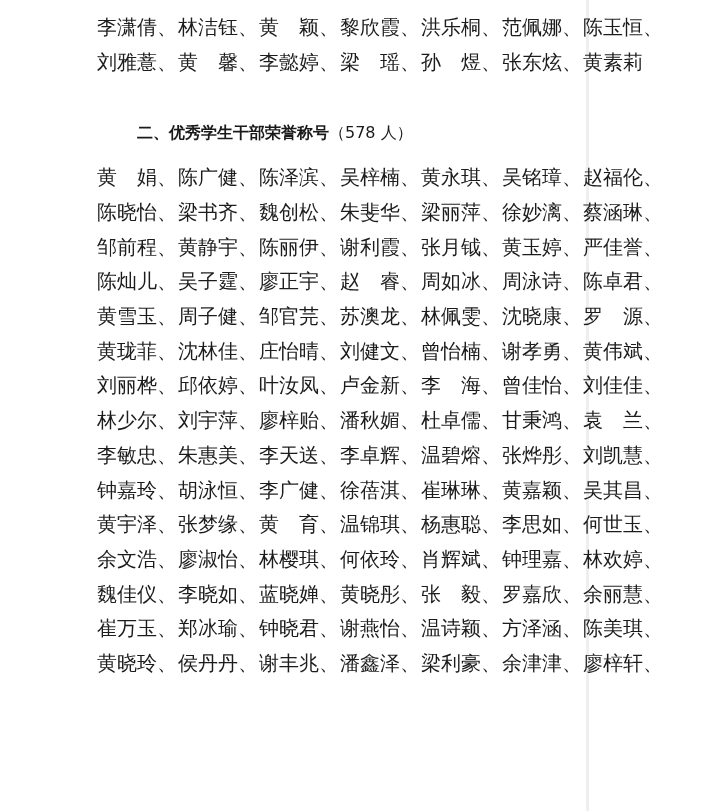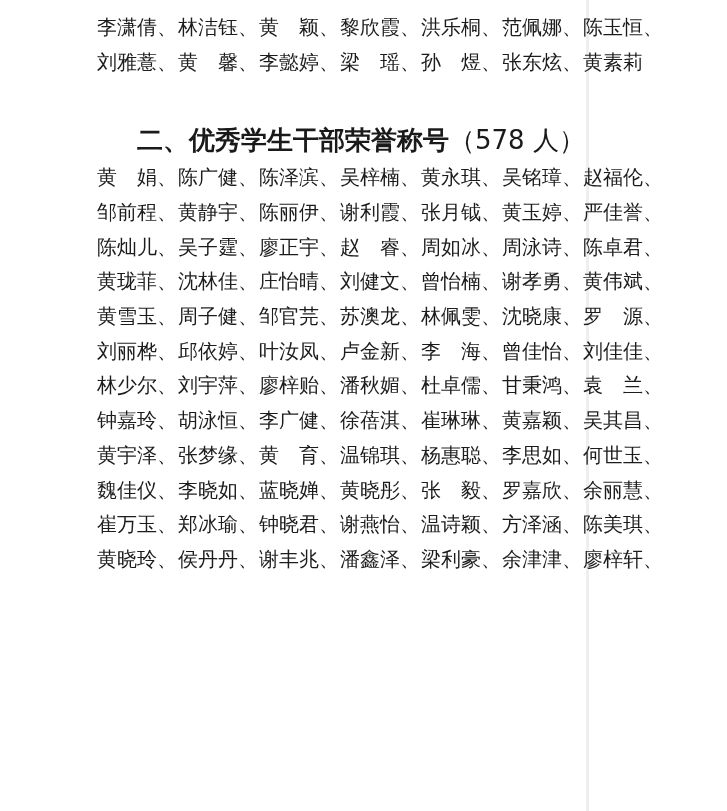--- a/index.html
+++ b/index.html
@@ -10,21 +10,21 @@
     color: #1c1c1c;
   }
   .page { position: absolute; left: 0; top: 0; width: 589px; height: 811px; }
   .edge { position: absolute; right: 0; top: 0; width: 3px; height: 811px; background: #efefef; }
   .block { position: absolute; left: 97px; width: 570px; }
   .row { display: flex; height: 34.7px; align-items: center; white-space: nowrap; }
   .cell { width: 81px; flex: 0 0 81px; font-size: 20px; line-height: 24px; letter-spacing: 0px; }
   .heading {
     position: absolute; left: 137px; top: 123px;
     font-family: "DejaVu Sans", "Liberation Sans", sans-serif;
-    font-size: 26px; font-weight: bold; color: #1a1a1a; white-space: nowrap;
+    font-size: 16px; font-weight: bold; color: #1a1a1a; white-space: nowrap;
   }
   .heading .count { font-weight: normal; }
 </style>
 </head>
 <body>
 
 <div class="page">
   <div class="edge"></div>
 
   <div class="block" style="top:10px;" id="list1">
@@ -56,90 +56,117 @@
       <div class="row">
         <span class="cell">黄　娟、</span>
         <span class="cell">陈广健、</span>
         <span class="cell">陈泽滨、</span>
         <span class="cell">吴梓楠、</span>
         <span class="cell">黄永琪、</span>
         <span class="cell">吴铭璋、</span>
         <span class="cell">赵福伦、</span>
       </div>
       <div class="row">
+        <span class="cell">陈晓怡、</span>
+        <span class="cell">梁书齐、</span>
+        <span class="cell">魏创松、</span>
+        <span class="cell">朱斐华、</span>
+        <span class="cell">梁丽萍、</span>
+        <span class="cell">徐妙漓、</span>
+        <span class="cell">蔡涵琳、</span>
+      </div>
+      <div class="row">
         <span class="cell">邹前程、</span>
         <span class="cell">黄静宇、</span>
         <span class="cell">陈丽伊、</span>
         <span class="cell">谢利霞、</span>
         <span class="cell">张月钺、</span>
         <span class="cell">黄玉婷、</span>
         <span class="cell">严佳誉、</span>
       </div>
       <div class="row">
         <span class="cell">陈灿儿、</span>
         <span class="cell">吴子霆、</span>
         <span class="cell">廖正宇、</span>
         <span class="cell">赵　睿、</span>
         <span class="cell">周如冰、</span>
         <span class="cell">周泳诗、</span>
         <span class="cell">陈卓君、</span>
       </div>
       <div class="row">
+        <span class="cell">黄雪玉、</span>
+        <span class="cell">周子健、</span>
+        <span class="cell">邹官芫、</span>
+        <span class="cell">苏澳龙、</span>
+        <span class="cell">林佩雯、</span>
+        <span class="cell">沈晓康、</span>
+        <span class="cell">罗　源、</span>
+      </div>
+      <div class="row">
         <span class="cell">黄珑菲、</span>
         <span class="cell">沈林佳、</span>
         <span class="cell">庄怡晴、</span>
         <span class="cell">刘健文、</span>
         <span class="cell">曾怡楠、</span>
         <span class="cell">谢孝勇、</span>
         <span class="cell">黄伟斌、</span>
-      </div>
-      <div class="row">
-        <span class="cell">黄雪玉、</span>
-        <span class="cell">周子健、</span>
-        <span class="cell">邹官芫、</span>
-        <span class="cell">苏澳龙、</span>
-        <span class="cell">林佩雯、</span>
-        <span class="cell">沈晓康、</span>
-        <span class="cell">罗　源、</span>
       </div>
       <div class="row">
         <span class="cell">刘丽桦、</span>
         <span class="cell">邱依婷、</span>
         <span class="cell">叶汝凤、</span>
         <span class="cell">卢金新、</span>
         <span class="cell">李　海、</span>
         <span class="cell">曾佳怡、</span>
         <span class="cell">刘佳佳、</span>
       </div>
       <div class="row">
         <span class="cell">林少尔、</span>
         <span class="cell">刘宇萍、</span>
         <span class="cell">廖梓贻、</span>
         <span class="cell">潘秋媚、</span>
         <span class="cell">杜卓儒、</span>
         <span class="cell">甘秉鸿、</span>
         <span class="cell">袁　兰、</span>
       </div>
       <div class="row">
+        <span class="cell">李敏忠、</span>
+        <span class="cell">朱惠美、</span>
+        <span class="cell">李天送、</span>
+        <span class="cell">李卓辉、</span>
+        <span class="cell">温碧熔、</span>
+        <span class="cell">张烨彤、</span>
+        <span class="cell">刘凯慧、</span>
+      </div>
+      <div class="row">
         <span class="cell">钟嘉玲、</span>
         <span class="cell">胡泳恒、</span>
         <span class="cell">李广健、</span>
         <span class="cell">徐蓓淇、</span>
         <span class="cell">崔琳琳、</span>
         <span class="cell">黄嘉颖、</span>
         <span class="cell">吴其昌、</span>
       </div>
       <div class="row">
         <span class="cell">黄宇泽、</span>
         <span class="cell">张梦缘、</span>
         <span class="cell">黄　育、</span>
         <span class="cell">温锦琪、</span>
         <span class="cell">杨惠聪、</span>
         <span class="cell">李思如、</span>
         <span class="cell">何世玉、</span>
+      </div>
+      <div class="row">
+        <span class="cell">余文浩、</span>
+        <span class="cell">廖淑怡、</span>
+        <span class="cell">林樱琪、</span>
+        <span class="cell">何依玲、</span>
+        <span class="cell">肖辉斌、</span>
+        <span class="cell">钟理嘉、</span>
+        <span class="cell">林欢婷、</span>
       </div>
       <div class="row">
         <span class="cell">魏佳仪、</span>
         <span class="cell">李晓如、</span>
         <span class="cell">蓝晓婵、</span>
         <span class="cell">黄晓彤、</span>
         <span class="cell">张　毅、</span>
         <span class="cell">罗嘉欣、</span>
         <span class="cell">余丽慧、</span>
       </div>

